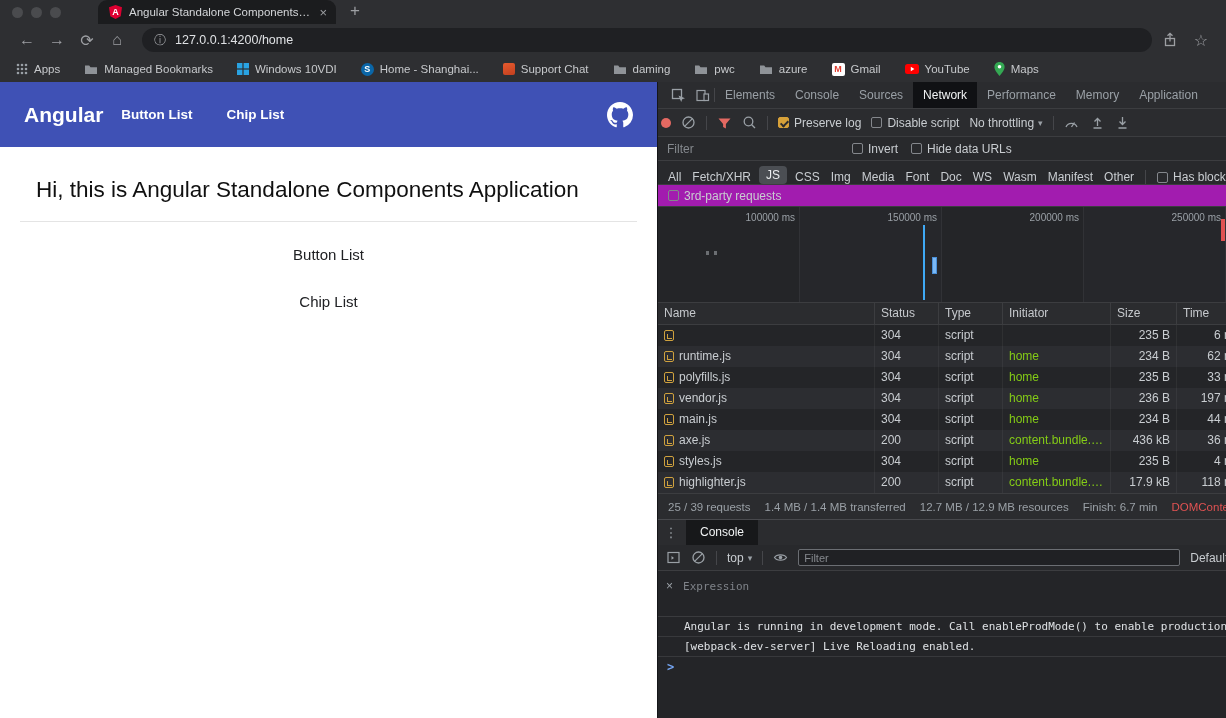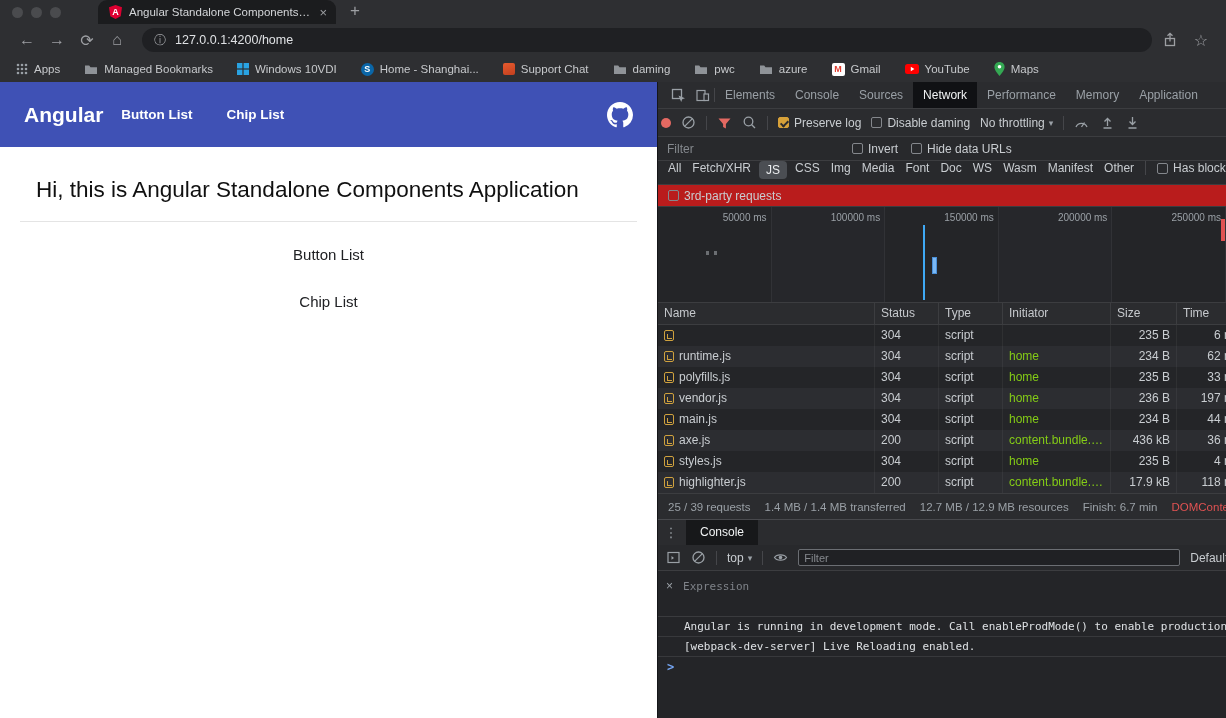--- a/index.html
+++ b/index.html
@@ -62,25 +62,25 @@
   .cb { width:11px; height:11px; border:1px solid #84878c; border-radius:2px; position:relative; flex:0 0 auto; }
   .cb.checked { background:#d7a139; border-color:#d7a139; }
   .cb.checked::after { content:""; position:absolute; left:3px; top:0.5px; width:3px; height:6px; border:solid #2b2c2f; border-width:0 2px 2px 0; transform:rotate(45deg); }
   .throttle { display:flex; align-items:center; gap:4px; white-space:nowrap; flex:0 0 auto; }
   .caret { font-size:9px; color:#9aa0a6; }
 
   .dt-filterrow { height:24px; display:flex; align-items:center; gap:13px; padding:0 9px; border-bottom:1px solid #3c3d40; background:#28292c; }
   .net-filter { width:172px; background:transparent; border:none; outline:none; color:#c9cdd1; font-size:12px; font-family:inherit; }
   .net-filter::placeholder { color:#85898e; }
 
-  .dt-typesrow { height:24px; display:flex; align-items:flex-start; gap:11px; padding:0 10px; border-bottom:1px solid #3c3d40; background:#28292c; overflow:hidden; }
+  .dt-typesrow { height:24px; display:flex; align-items:flex-end; gap:11px; padding:0 10px; border-bottom:1px solid #3c3d40; background:#28292c; overflow:hidden; }
   .type { flex:0 0 auto; white-space:nowrap; }
   .type.active { background:#4b4e53; color:#eceef0; border-radius:4px; padding:2px 7px; margin:0 -3px; }
 
-  .dt-thirdrow { height:22px; display:flex; align-items:center; padding:0 10px; border-bottom:1px solid #3c3d40; background:#b91c1c; }
+  .dt-thirdrow { height:22px; display:flex; align-items:center; padding:0 10px; border-bottom:1px solid #3c3d40; background:#a21caf; }
 
   .dt-timeline { height:96px; position:relative; border-bottom:1px solid #3c3d40; background:#242528; display:flex; }
   .tl-col { flex:1; border-right:1px solid #313236; font-size:10px; color:#9aa0a6; text-align:right; padding:5px 4px 0 0; }
   .tl-col:nth-child(even) { background:#26272b; }
   .tl-dcl-line { position:absolute; left:265px; top:18px; bottom:2px; width:2px; background:#3fa9f5; }
   .tl-bar { position:absolute; left:274px; top:50px; width:5px; height:17px; background:#7ab8f5; border:1px solid #4a90d9; }
   .tl-load-rect { position:absolute; right:1px; top:12px; width:4px; height:22px; background:#e05252; }
   .tl-dot { position:absolute; top:44px; width:3px; height:4px; background:#6b6e72; }
   .tl-dot.d1 { left:48px; } .tl-dot.d2 { left:56px; }
 
@@ -320,21 +320,21 @@
             <line x1="9.7" y1="9.7" x2="13" y2="13" stroke="#9aa0a6" stroke-width="1.3"></line>
           </svg>
       </span>
       <span class="sep"></span>
       <span class="cb-wrap">
         <span class="cb checked"></span>
         <span>Preserve log</span>
       </span>
       <span class="cb-wrap">
         <span class="cb"></span>
-        <span>Disable daming</span>
+        <span>Disable script</span>
       </span>
       <span class="throttle">
         <span>No throttling</span>
         <span class="caret">▾</span>
       </span>
       <span class="sep"></span>
       <span class="ic">
         <svg width="16" height="14" viewBox="0 0 16 14">
             <path d="M2 11 A 6 6 0 0 1 13 11" fill="none" stroke="#9aa0a6" stroke-width="1.3"></path>
             <line x1="7.5" y1="11" x2="10.5" y2="6.5" stroke="#9aa0a6" stroke-width="1.3"></line>
@@ -385,21 +385,20 @@
     </div>
 
     <div class="dt-thirdrow">
       <span class="cb-wrap">
         <span class="cb"></span>
         <span>3rd-party requests</span>
       </span>
     </div>
 
     <div class="dt-timeline">
-      <div class="tl-col"><span>50000 ms</span></div>
       <div class="tl-col"><span>100000 ms</span></div>
       <div class="tl-col"><span>150000 ms</span></div>
       <div class="tl-col"><span>200000 ms</span></div>
       <div class="tl-col"><span>250000 ms</span></div>
       <span class="tl-dot d1"></span>
       <span class="tl-dot d2"></span>
       <span class="tl-dcl-line"></span>
       <span class="tl-bar"></span>
       <span class="tl-load-rect"></span>
     </div>

